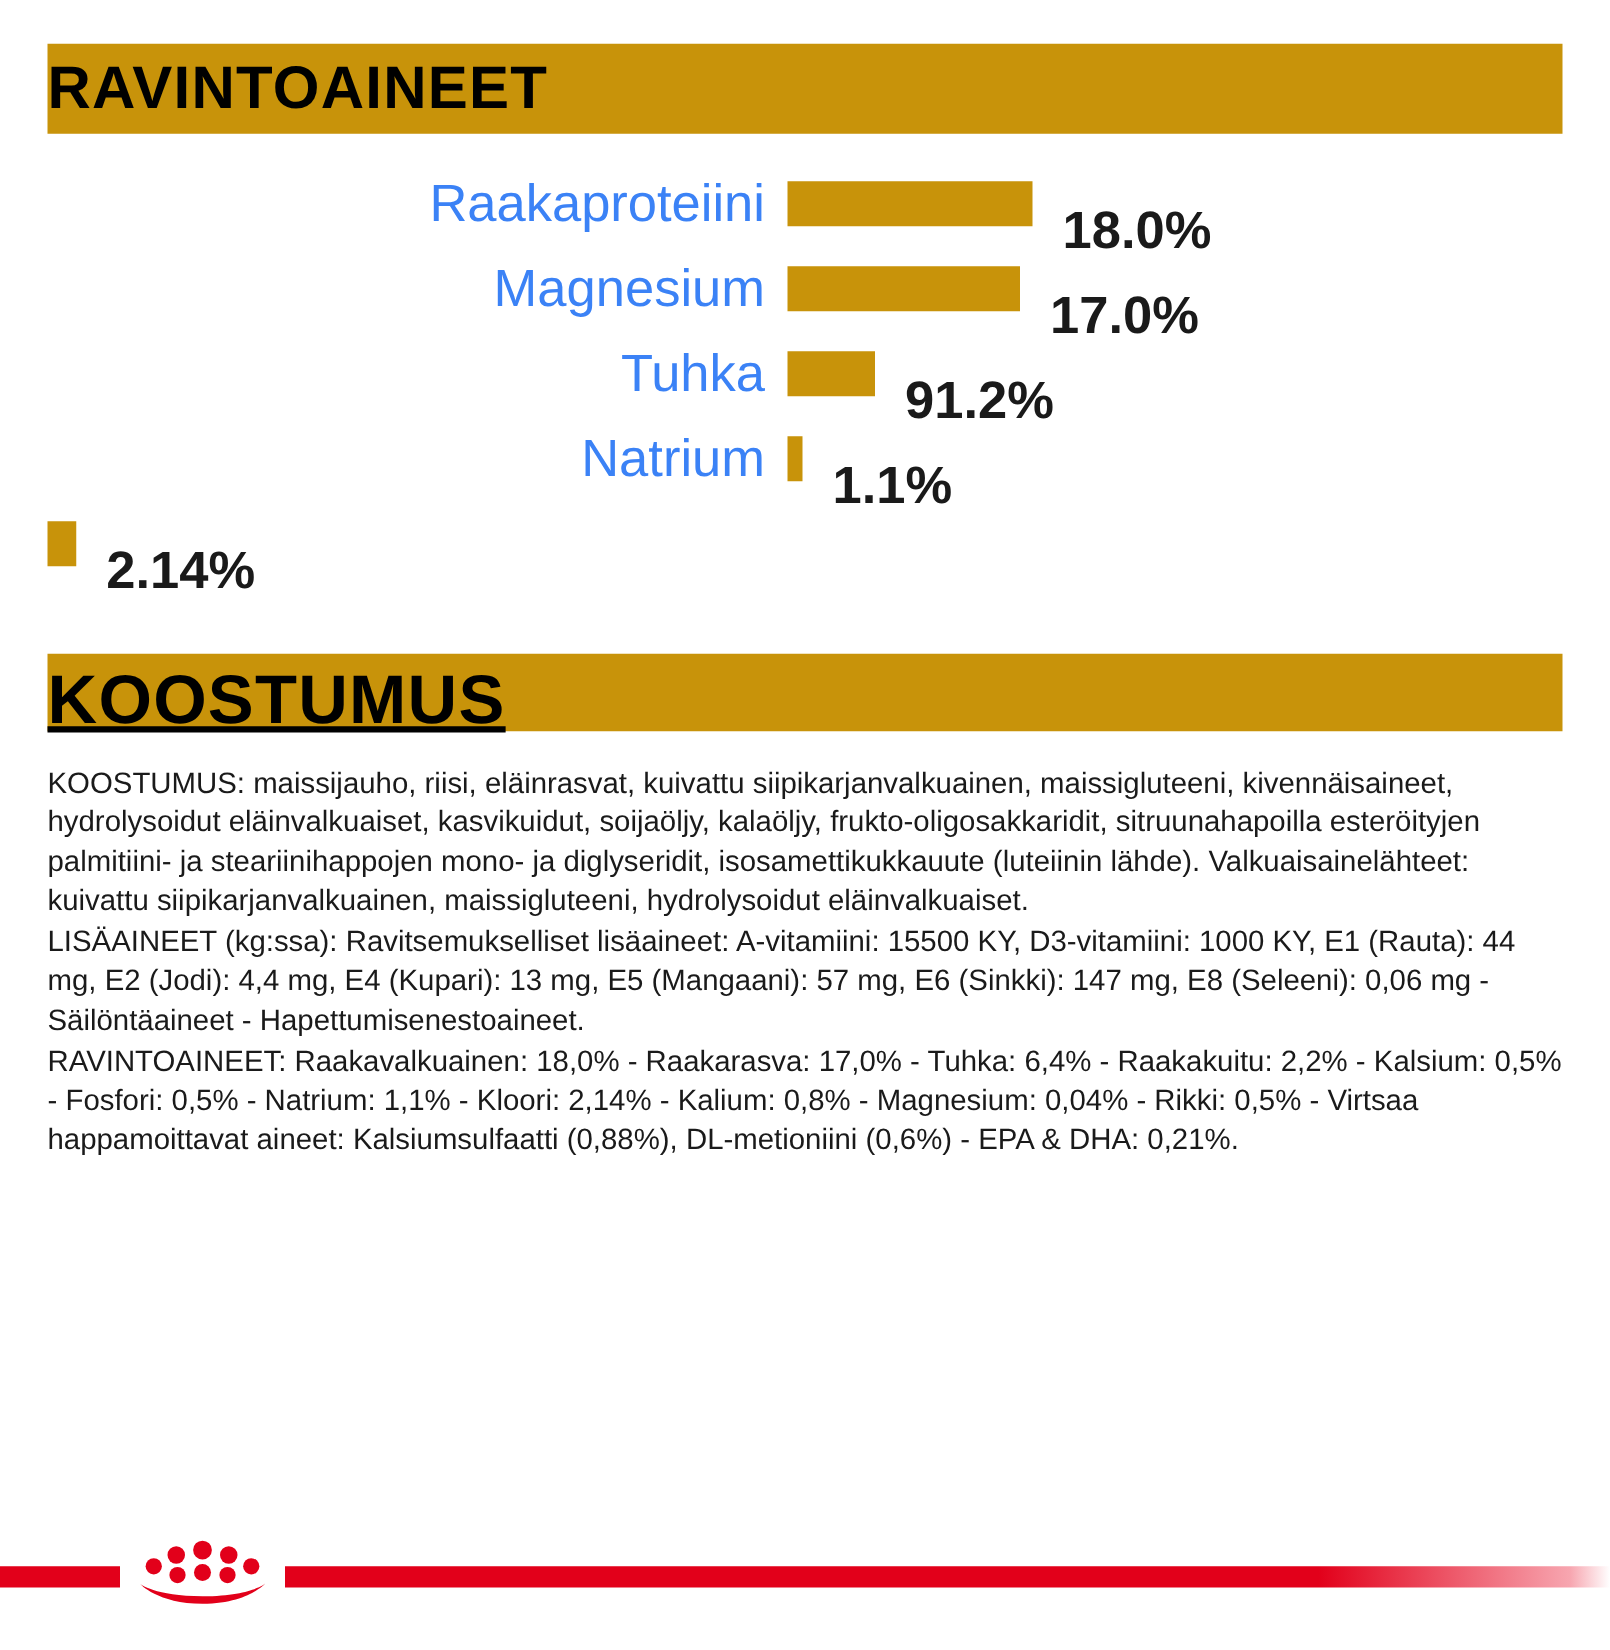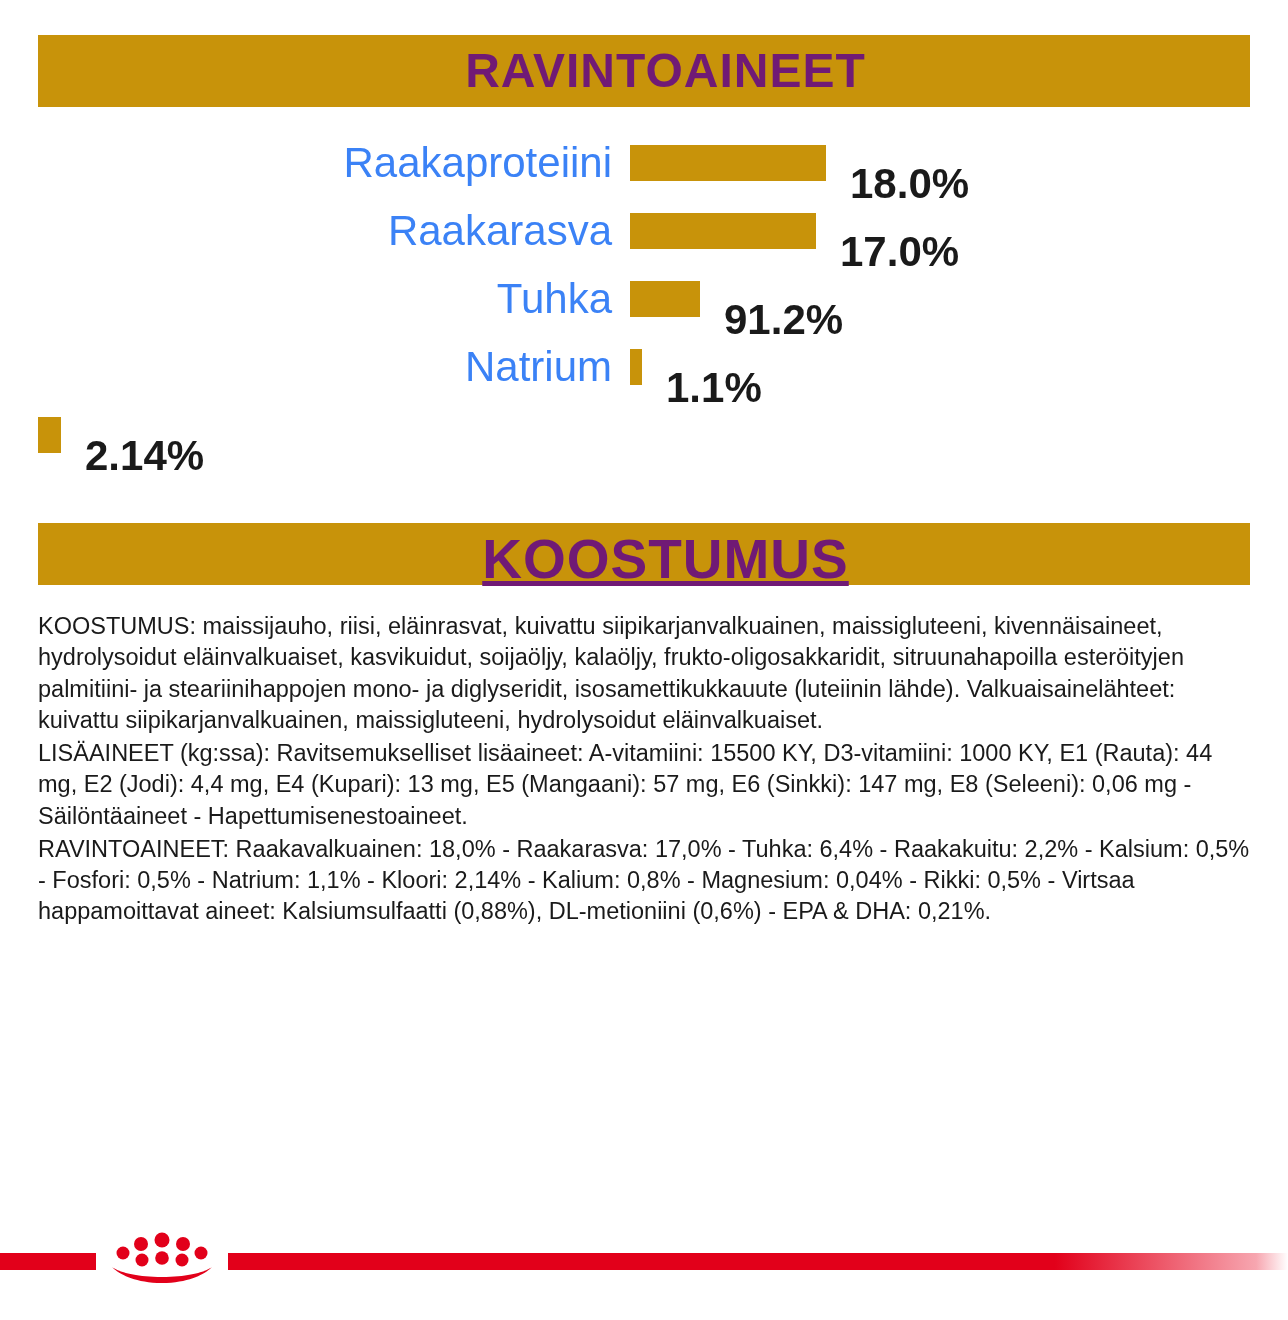--- a/index.html
+++ b/index.html
@@ -18,25 +18,23 @@
   .page {
     width: 1288px;
     height: 1320px;
     position: relative;
     box-sizing: border-box;
   }
 
   
   .banner {
     background: #c8930a;
-    color: #701a75;
-    text-align: center;
+    color: #000000;
     font-weight: bold;
     letter-spacing: 1px;
-    padding-left: 43px;
   }
   #nutrients-banner {
     margin: 35px 38px 0 38px;
     height: 72px;
     line-height: 72px;
     font-size: 48px;
   }
   #composition-banner {
     margin: 0 38px 0 38px;
     height: 62px;
@@ -132,21 +130,21 @@
 
   <div class="chart">
 
     <div class="chart-row">
       <div class="chart-label">Raakaproteiini</div>
       <div class="chart-bar" style="width:196px"></div>
       <div class="chart-value">18.0%</div>
     </div>
 
     <div class="chart-row">
-      <div class="chart-label">Raakarasva</div>
+      <div class="chart-label">Magnesium</div>
       <div class="chart-bar" style="width:186px"></div>
       <div class="chart-value">17.0%</div>
     </div>
 
     <div class="chart-row">
       <div class="chart-label">Tuhka</div>
       <div class="chart-bar" style="width:70px"></div>
       <div class="chart-value">91.2%</div>
     </div>
 

